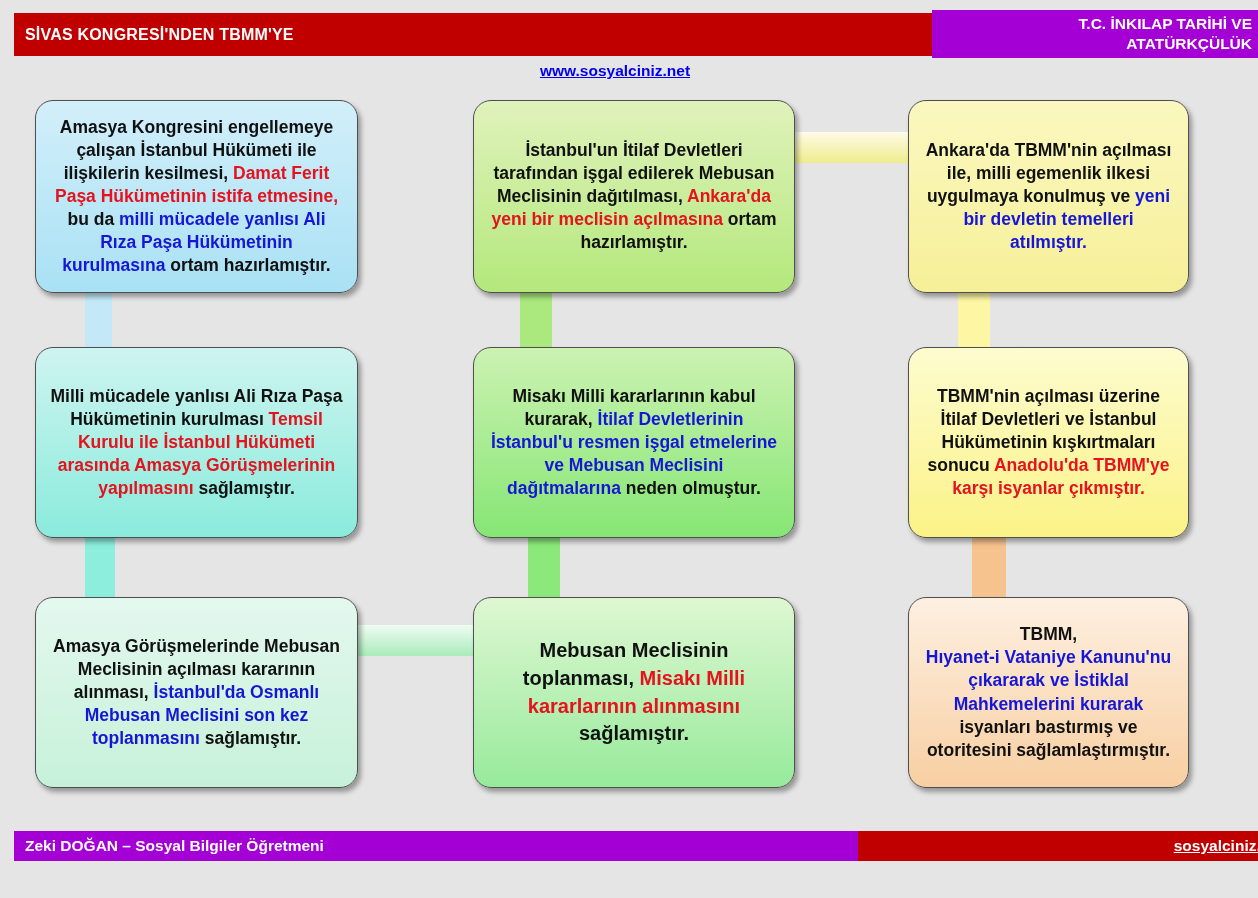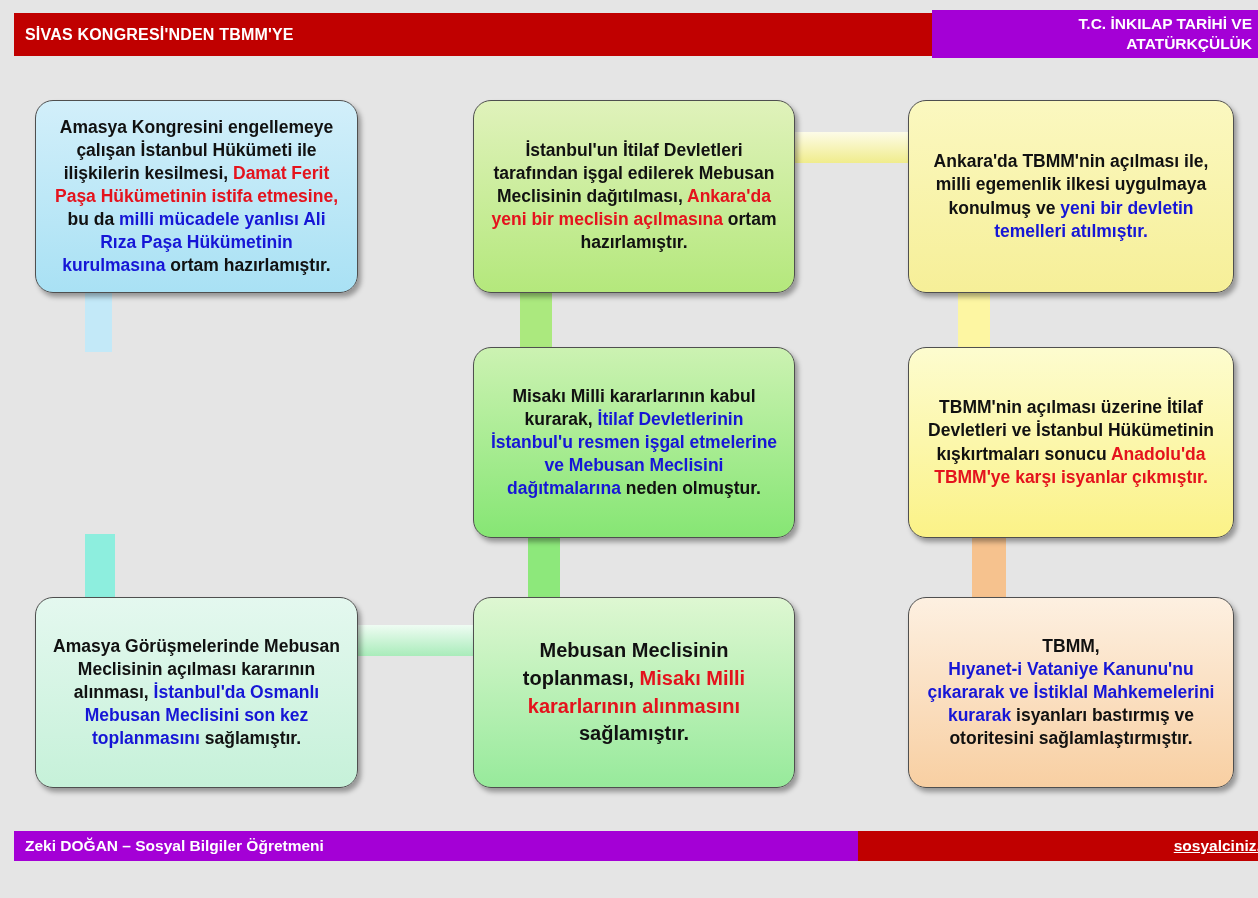--- a/index.html
+++ b/index.html
@@ -27,21 +27,21 @@
   .conn.h1{left:790px;top:132px;width:122px;height:31px;background:linear-gradient(#fdfce8,#f0ec8c);}
   .conn.h2{left:352px;top:625px;width:126px;height:31px;background:linear-gradient(#effcf3,#a9ecba);}
 
   
   .fbox{position:absolute;z-index:2;border:1.5px solid #4f4f4f;border-radius:18px;
         box-shadow:3px 4px 5px rgba(0,0,0,.35);box-sizing:border-box;
         display:flex;align-items:center;justify-content:center;text-align:center;
         padding:10px 14px;font-size:17.5px;line-height:1.32;color:#111;}
   .col1{left:35px;width:323px;}
   .col2{left:473px;width:322px;}
-  .col3{left:908px;width:326px;}
+  .col3{left:908px;width:281px;}
   .row1{top:100px;height:193px;}
   .row2{top:347px;height:191px;}
   .row3{top:597px;height:191px;}
   .bg1{background:linear-gradient(#d2effa,#a9e1f4);}
   .bg2{background:linear-gradient(#e0f2bb,#b4e87c);justify-content:flex-end;}
   .bg3{background:linear-gradient(#fbf8c0,#f6ef98);}
   .bg4{background:linear-gradient(#cef4f0,#8aebdc);}
   .bg5{background:linear-gradient(#ccf2b2,#86e674);}
   .bg6{background:linear-gradient(#fdfccf,#fbf287);}
   .bg7{background:linear-gradient(#e4f8ef,#c6f1d9);}
@@ -64,38 +64,44 @@
 
 <div id="page">
 
   <div class="hdr-red">
     <span>SİVAS KONGRESİ'NDEN TBMM'YE</span>
   </div>
   <div class="hdr-purple">
     <span>T.C. İNKILAP TARİHİ VE</span>
     <span>ATATÜRKÇÜLÜK</span>
   </div>
+  <div class="toplink-wrap">
+    <span class="toplink">www.sosyalciniz.net</span>
+  </div>
 
   <div class="conn v1"></div>
   <div class="conn v2"></div>
   <div class="conn v3"></div>
   <div class="conn v4"></div>
   <div class="conn v5"></div>
   <div class="conn v6"></div>
   <div class="conn h1"></div>
   <div class="conn h2"></div>
 
   <div class="fbox col1 row1 bg1">
     <div><span class="c-black">Amasya Kongresini engellemeye çalışan İstanbul Hükümeti ile ilişkilerin kesilmesi, </span><span class="c-red">Damat Ferit Paşa Hükümetinin istifa etmesine,</span><span class="c-black"> bu da </span><span class="c-blue">milli mücadele yanlısı Ali Rıza Paşa Hükümetinin kurulmasına</span><span class="c-black"> ortam hazırlamıştır.</span></div>
   </div>
   <div class="fbox col2 row1 bg2">
     <div><span class="c-black">İstanbul'un İtilaf Devletleri tarafından işgal edilerek Mebusan Meclisinin dağıtılması, </span><span class="c-red">Ankara'da yeni bir meclisin açılmasına</span><span class="c-black"> ortam hazırlamıştır.</span></div>
   </div>
   <div class="fbox col3 row1 bg3">
     <div><span class="c-black">Ankara'da TBMM'nin açılması ile, milli egemenlik ilkesi uygulmaya konulmuş ve </span><span class="c-blue">yeni bir devletin temelleri atılmıştır.</span></div>
+  </div>
+  <div class="fbox col1 row2 bg4">
+    <div><span class="c-black">Milli mücadele yanlısı Ali Rıza Paşa Hükümetinin kurulması </span><span class="c-red">Temsil Kurulu ile İstanbul Hükümeti arasında Amasya Görüşmelerinin yapılmasını</span><span class="c-black"> sağlamıştır.</span></div>
   </div>
   <div class="fbox col2 row2 bg5">
     <div><span class="c-black">Misakı Milli kararlarının kabul kurarak, </span><span class="c-blue">İtilaf Devletlerinin İstanbul'u resmen işgal etmelerine ve Mebusan Meclisini dağıtmalarına</span><span class="c-black"> neden olmuştur.</span></div>
   </div>
   <div class="fbox col3 row2 bg6">
     <div><span class="c-black">TBMM'nin açılması üzerine İtilaf Devletleri ve İstanbul Hükümetinin kışkırtmaları sonucu </span><span class="c-red">Anadolu'da TBMM'ye karşı isyanlar çıkmıştır.</span></div>
   </div>
   <div class="fbox col1 row3 bg7">
     <div><span class="c-black">Amasya Görüşmelerinde Mebusan Meclisinin açılması kararının alınması, </span><span class="c-blue">İstanbul'da Osmanlı Mebusan Meclisini son kez toplanmasını</span><span class="c-black"> sağlamıştır.</span></div>
   </div>

